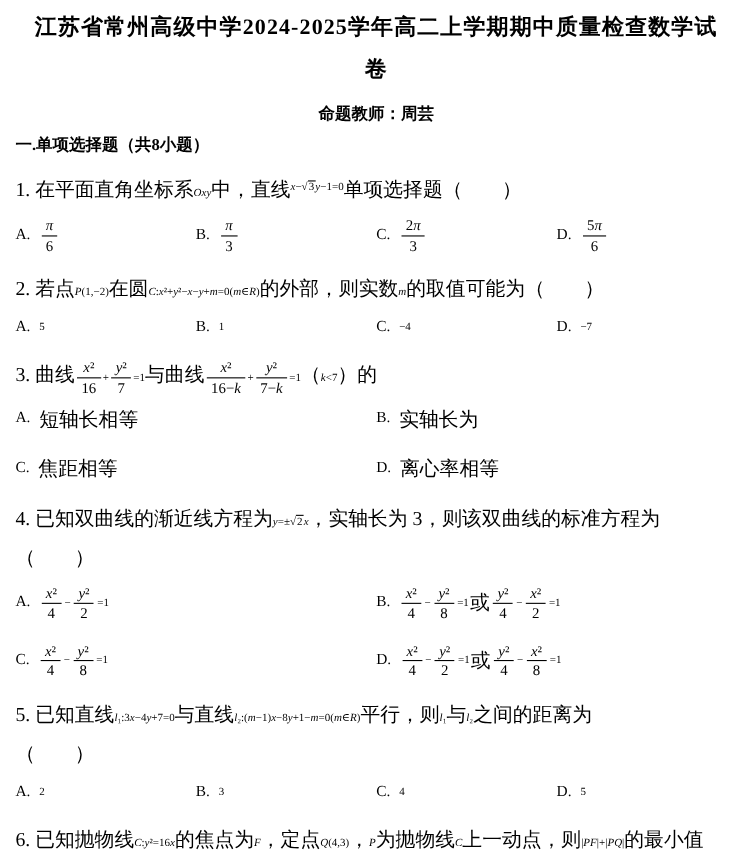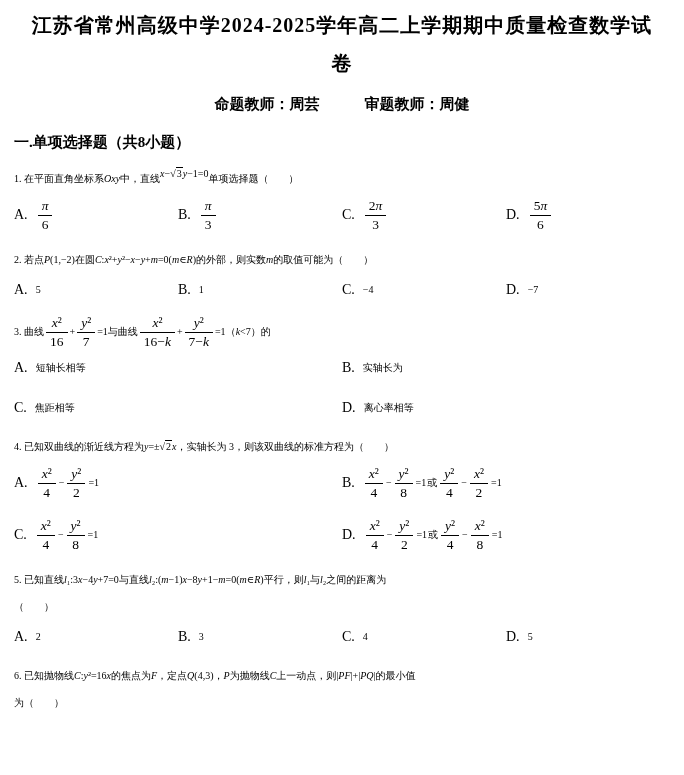--- a/index.html
+++ b/index.html
@@ -1,23 +1,23 @@
 <!DOCTYPE html>
 <html><head>
 <meta charset="utf-8">
 <style>
   html,body{margin:0;padding:0;background:#ffffff;color:#000;}
   body{width:684px;font-family:"Liberation Serif","DejaVu Serif",serif;}
   .page{box-sizing:border-box;width:684px;min-height:775px;padding:6px 14px 10px 14px;}
   .title-line{text-align:center;font-weight:bold;font-size:20px;line-height:38px;letter-spacing:1px;}
   .teachers{display:flex;justify-content:center;gap:45px;font-weight:bold;font-size:15px;margin:10px 0 2px 0;line-height:24px;}
-  .section-heading{font-weight:bold;font-size:15px;margin:14px 0 10px 0;line-height:24px;}
+  .section-heading{font-weight:bold;font-size:15px;margin:4px 0 10px 0;line-height:24px;}
   .question{margin-bottom:12px;}
   .stem-line{font-size:13.5px;line-height:2.0;}
-  .cn{font-size:10px;}
+  .cn{font-size:18px;}
   .math{font-size:10px;white-space:nowrap;}
   .math i{font-style:italic;}
   .frac{display:inline-block;text-align:center;vertical-align:middle;font-size:13.5px;margin:0 2px;line-height:1.2;}
   .frac .num{display:block;border-bottom:1px solid #000;padding:0 4px;line-height:1.3;}
   .frac .den{display:block;padding:0 4px;line-height:1.3;}
   .rad{border-top:1px solid #000;padding:0 1px;}
   .raised{position:relative;top:-5px;}
   .options{display:grid;margin:6px 0 4px 0;align-items:center;}
   .options.cols4{grid-template-columns:repeat(4,1fr);}
   .options.cols2{grid-template-columns:repeat(2,1fr);row-gap:16px;}
@@ -26,21 +26,20 @@
   .option-content{display:inline-flex;align-items:center;flex-wrap:wrap;gap:1px;}
 </style>
 </head>
 <body>
 
 <div class="page">
   <div class="title-line">江苏省常州高级中学2024-2025学年高二上学期期中质量检查数学试</div>
   <div class="title-line">卷</div>
   <div class="teachers">
     <span>命题教师：周芸</span>
-    <span>审题教师：周健</span>
   </div>
   <div class="section-heading">一.单项选择题（共8小题）</div>
   <div id="questions">
       <div class="question">
         <div class="stem-line"><span class="cn">1. 在平面直角坐标系</span><span class="math"><i>Oxy</i></span><span class="cn">中，直线</span><span class="math raised"><i>x</i>−</span><span class="math raised">√<span class="rad">3</span></span><span class="math raised"><i>y</i>−1=0</span><span class="cn">单项选择题（　　）</span></div>
         <div class="options cols4">
           <div class="option">
             <span class="option-label">A.</span>
             <span class="option-content">
               <span class="frac">

